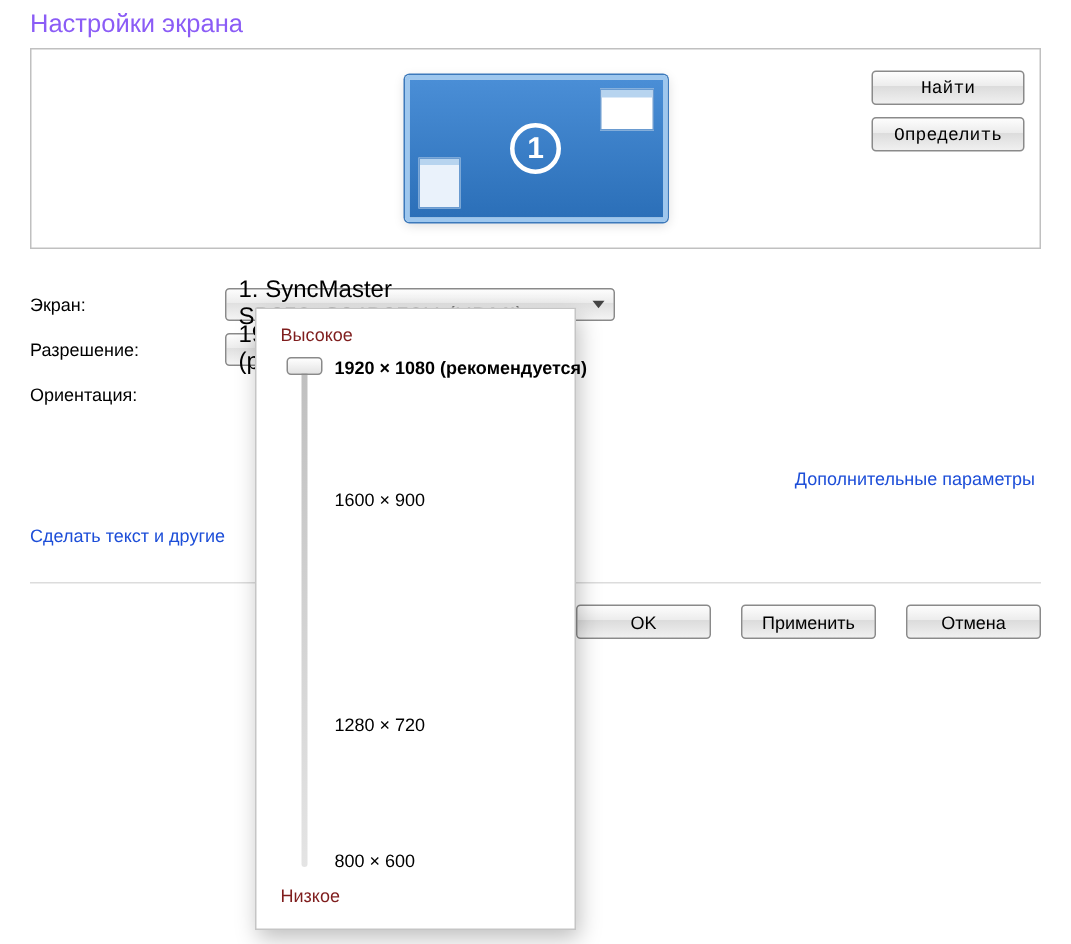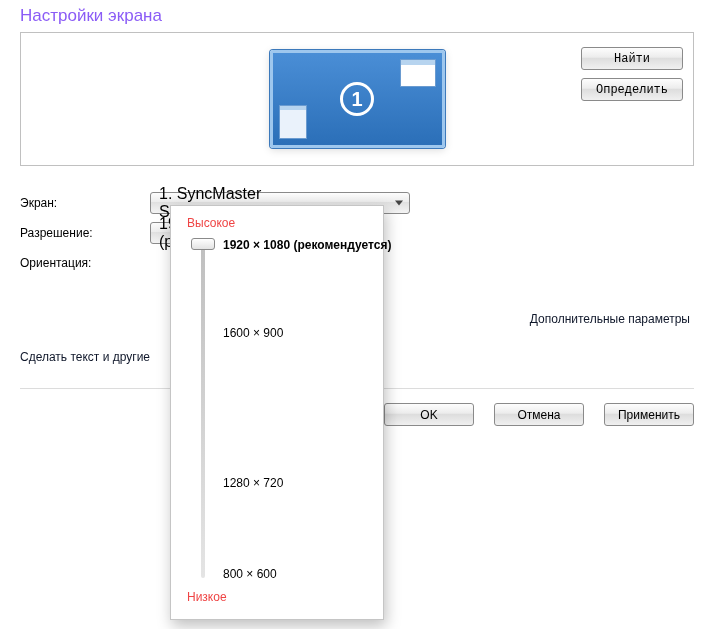--- a/index.html
+++ b/index.html
@@ -131,21 +131,21 @@
     position: absolute;
     right: 6px;
     top: 50%;
     transform: translateY(-50%);
     width: 0; height: 0;
     border-left: 4px solid transparent;
     border-right: 4px solid transparent;
     border-top: 5px solid #444;
   }
   .link {
-    color: #0f172a;
+    color: #1d4ed8;
     cursor: pointer;
   }
   .adv-row {
     text-align: right;
     margin-top: 34px;
     padding-right: 4px;
   }
   .link-rows {
     margin-top: 24px;
     display: flex;
@@ -169,21 +169,21 @@
     left: 170px;
     top: 205px;
     width: 214px;
     height: 415px;
     background: #fff;
     border: 1px solid #c5c5c5;
     box-shadow: 2px 6px 14px rgba(0,0,0,.25);
     padding: 10px 12px 10px 16px;
     z-index: 10;
   }
-  .popup .hl { color:#ef4444; font-size:12px; }
+  .popup .hl { color:#7f1d1d; font-size:12px; }
   .popup .hl.top { margin-bottom:6px; }
   .popup .hl.bot { margin-top:6px; }
   .track-wrap {
     position: relative;
     height: 348px;
     margin-left: 10px;
   }
   .track {
     position: absolute;
     left: 4px;
@@ -256,22 +256,22 @@
   <div class="adv-row">
     <span class="link">Дополнительные параметры</span>
   </div>
 
   <div class="link-rows">
     <span class="link">Сделать текст и другие</span>
   </div>
 
   <div class="action-row">
     <button class="win-btn">OK</button>
+    <button class="win-btn">Применить</button>
     <button class="win-btn">Отмена</button>
-    <button class="win-btn">Применить</button>
   </div>
 
 </div>
 
 <div class="popup">
   <div class="hl top">Высокое</div>
   <div class="track-wrap">
     <div class="track"></div>
     <div class="thumb"></div>
 

